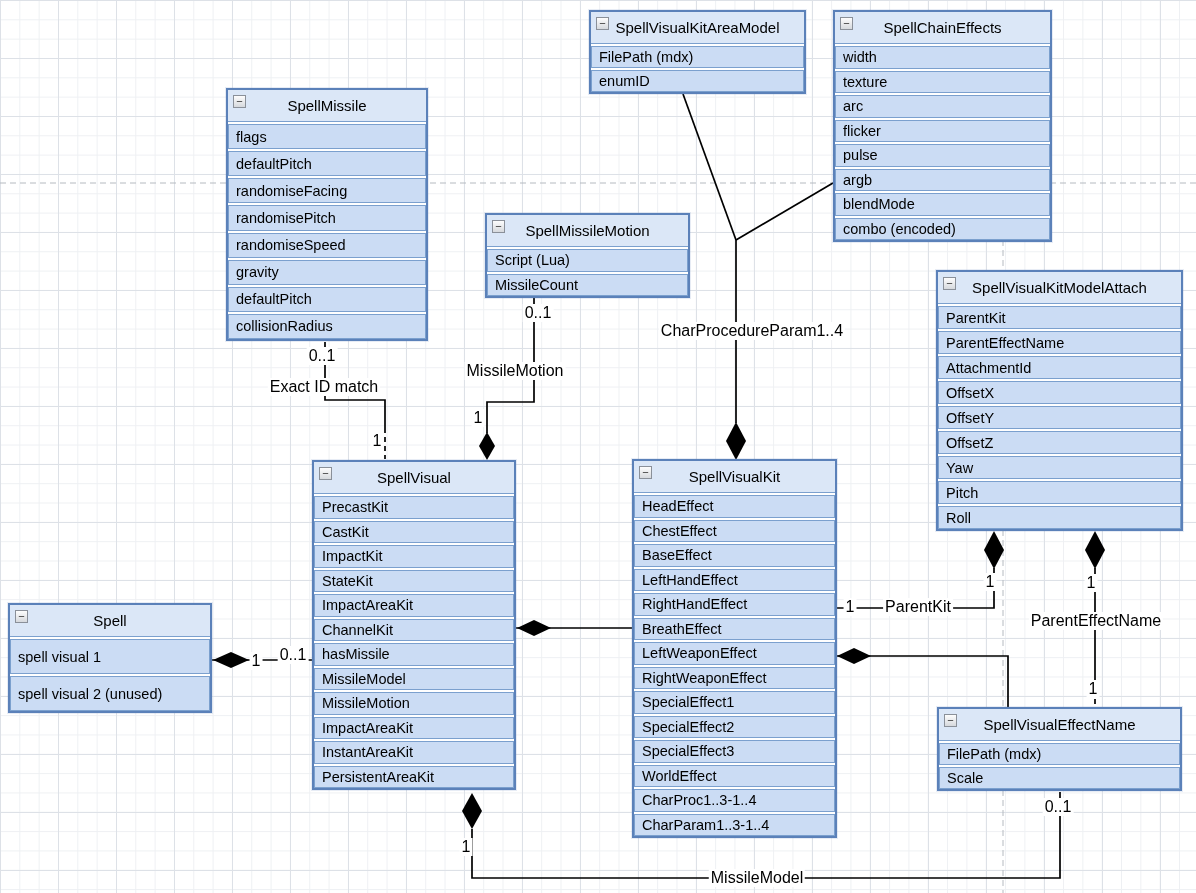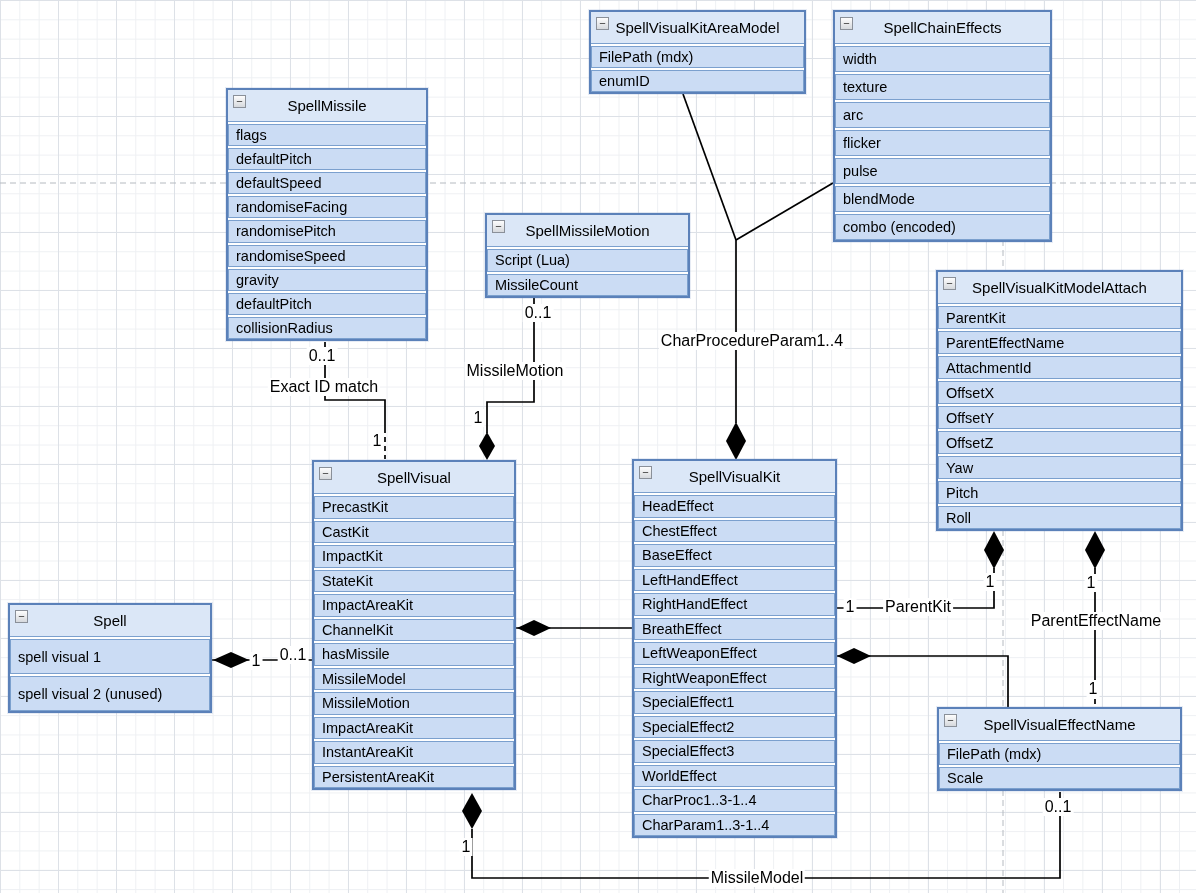--- a/index.html
+++ b/index.html
@@ -80,21 +80,20 @@
 </svg>
 
 <div class="entity" style="left:226px;top:88px;width:202px;height:253px">
   <div class="e-header">
     <span class="collapse">−</span>
     <span class="e-title">SpellMissile</span>
   </div>
   <div class="e-rows">
       <div class="row">flags</div>
       <div class="row">defaultPitch</div>
-      <div class="row">defaultSpeed</div>
       <div class="row">randomiseFacing</div>
       <div class="row">randomisePitch</div>
       <div class="row">randomiseSpeed</div>
       <div class="row">gravity</div>
       <div class="row">defaultPitch</div>
       <div class="row">collisionRadius</div>
     </div>
 </div>
 
 <div class="entity" style="left:589px;top:10px;width:217px;height:84px">
@@ -112,20 +111,21 @@
   <div class="e-header">
     <span class="collapse">−</span>
     <span class="e-title">SpellChainEffects</span>
   </div>
   <div class="e-rows">
       <div class="row">width</div>
       <div class="row">texture</div>
       <div class="row">arc</div>
       <div class="row">flicker</div>
       <div class="row">pulse</div>
+      <div class="row">argb</div>
       <div class="row">blendMode</div>
       <div class="row">combo (encoded)</div>
     </div>
 </div>
 
 <div class="entity" style="left:485px;top:213px;width:205px;height:85px">
   <div class="e-header">
     <span class="collapse">−</span>
     <span class="e-title">SpellMissileMotion</span>
   </div>
@@ -218,21 +218,21 @@
       <div class="row">Scale</div>
     </div>
 </div>
 
 <div class="lbl" style="left:322px;top:356px">0..1</div>
 <div class="lbl" style="left:324px;top:387px">Exact ID match</div>
 <div class="lbl" style="left:377px;top:441px">1</div>
 <div class="lbl" style="left:538px;top:313px">0..1</div>
 <div class="lbl" style="left:515px;top:371px">MissileMotion</div>
 <div class="lbl" style="left:478px;top:418px">1</div>
-<div class="lbl" style="left:752px;top:341px">CharProcedureParam1..4</div>
+<div class="lbl" style="left:752px;top:331px">CharProcedureParam1..4</div>
 <div class="lbl" style="left:256px;top:661px">1</div>
 <div class="lbl" style="left:293px;top:655px">0..1</div>
 <div class="lbl" style="left:850px;top:607px">1</div>
 <div class="lbl" style="left:918px;top:607px">ParentKit</div>
 <div class="lbl" style="left:990px;top:582px">1</div>
 <div class="lbl" style="left:1091px;top:583px">1</div>
 <div class="lbl" style="left:1096px;top:621px">ParentEffectName</div>
 <div class="lbl" style="left:1093px;top:689px">1</div>
 <div class="lbl" style="left:466px;top:847px">1</div>
 <div class="lbl" style="left:757px;top:878px">MissileModel</div>

